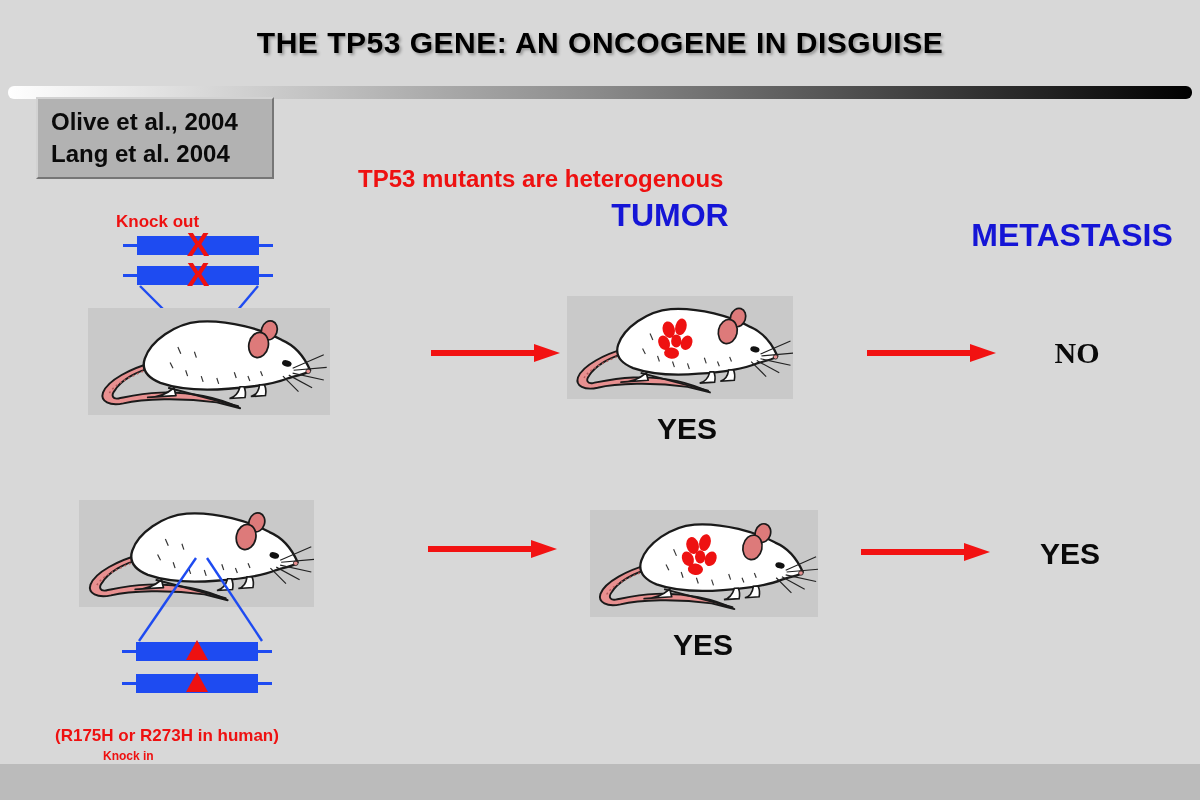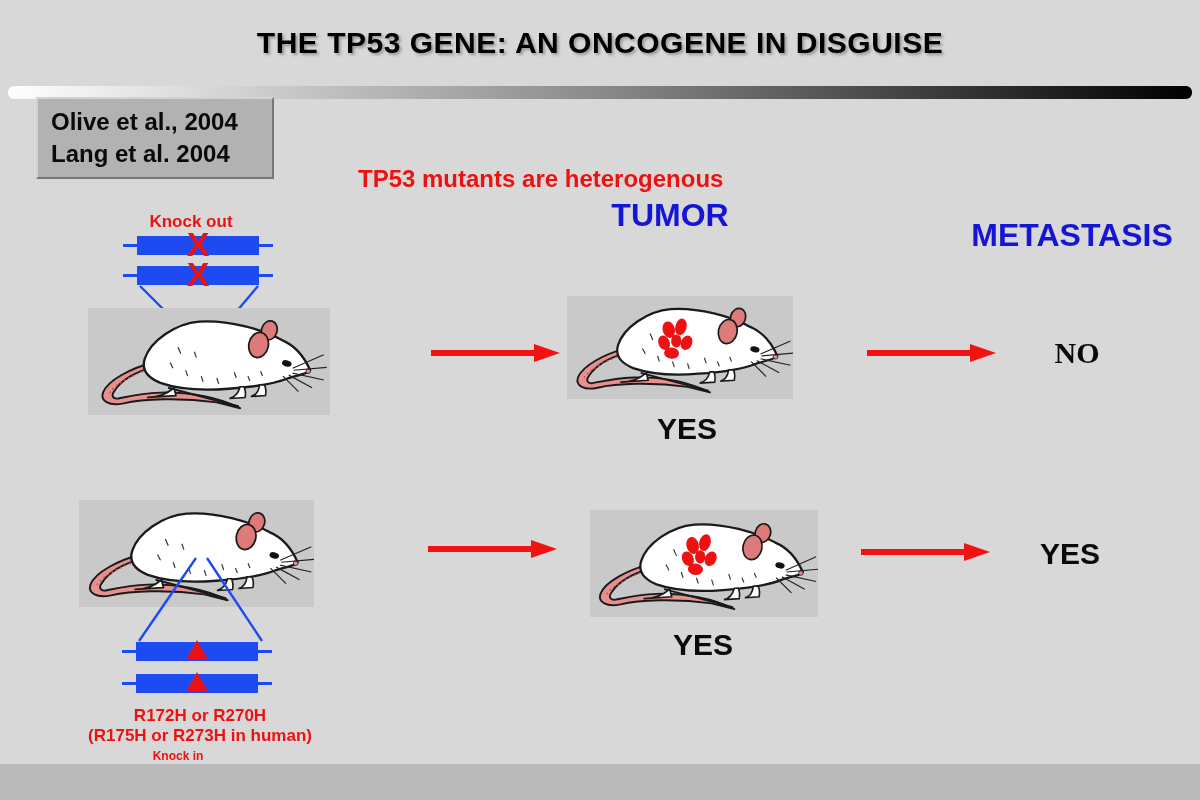--- a/index.html
+++ b/index.html
@@ -20,21 +20,21 @@
   }
   .citation{
     left:36px; top:97px; width:238px; height:82px; box-sizing:border-box;
     background:#b2b2b2; border:2px solid; border-color:#d2d2d2 #767676 #767676 #d2d2d2;
     padding:7px 0 0 13px; font-size:24px; line-height:32px; color:#0a0a0a;
   }
   .subtitle{ left:358px; top:117px; font-size:24px; color:#ee1111;margin-top:48px; }
   .colhead{ width:210px; text-align:center; top:197px; font-size:32px; color:#1515d6; }
   .colhead.tumor{ left:565px; }
   .colhead.met{ left:967px;margin-top:20px; }
-  .redlabel{ color:#ee1111; text-align:center; }
+  .redlabel{ color:#ee1111; }
   .knockout-label{ left:116px; top:212px; width:150px; font-size:17px; }
   .mut1{ left:75px;  top:706px; width:250px; font-size:17px; }
   .mut2{ left:55px;  top:726px; width:290px; font-size:17px; }
   .knockin-label{ left:103px; top:749px; width:150px; font-size:12px; }
   .answer{ width:150px; text-align:center; font-size:30px; color:#0a0a0a; }
   .yes1{ left:612px; top:412px; }
   .no1 { left:1002px; top:336px;font-family:Liberation Serif, serif; }
   .yes2{ left:628px; top:628px; }
   .yes3{ left:995px; top:537px; }
 
@@ -196,21 +196,20 @@
     <span class="wire"></span>
     <span class="gbar"></span>
     <span class="tri"></span>
   </div>
   <div class="abs gene g4">
     <span class="wire"></span>
     <span class="gbar"></span>
     <span class="tri"></span>
   </div>
 
-  <div class="abs redlabel mut1">R172H or R270H</div>
   <div class="abs redlabel mut2">(R175H or R273H in human)</div>
   <div class="abs redlabel knockin-label">Knock in</div>
 
   <svg class="abs arrow a3" width="135" height="22">
     <line x1="3" y1="11" x2="108" y2="11"></line>
       <polygon points="106,2 132,11 106,20"></polygon>
   </svg>
 
   <div class="abs imgbox tm2">
     <svg viewBox="0 0 240 110">

